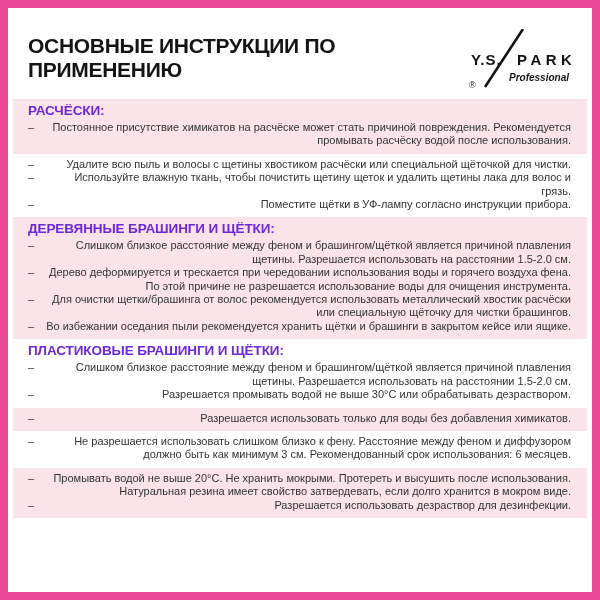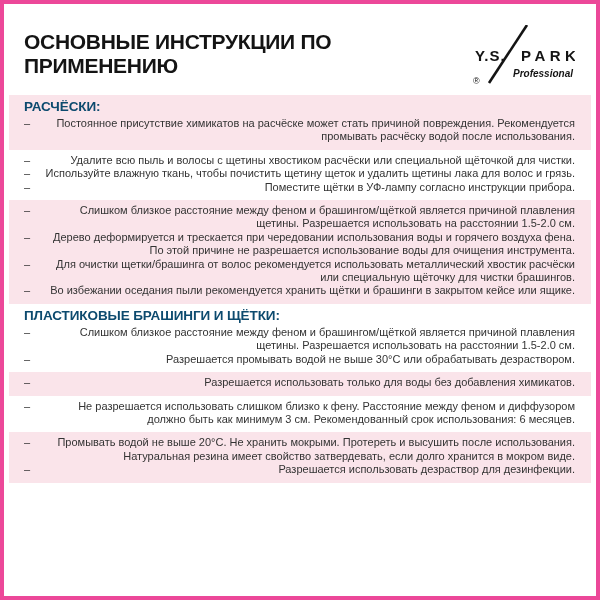--- a/index.html
+++ b/index.html
@@ -1,19 +1,19 @@
 <!DOCTYPE html>
 <html><head>
 <meta charset="utf-8">
 <style>
   html,body { margin:0; padding:0; background:#fff; }
   body { font-family:"Liberation Sans", sans-serif; }
   .page {
     width:600px; height:600px; box-sizing:border-box;
-    border:4px solid #ec4899;
+    border:8px solid #ec4899;
     background:#fff;
     padding:5px;
     overflow:hidden;
   }
   .inner { width:100%; height:100%; background:#fff; }
   header {
     display:flex; justify-content:space-between; align-items:flex-start;
     padding:16px 10px 10px 15px;
   }
   h1 {
@@ -23,21 +23,21 @@
   }
   .logo { width:102px; height:60px; flex:none; margin-right:6px; }
   .logo svg { display:block; }
 
   .section { padding:4px 14px 6px 15px; }
   .section.pink { background:#fae4ea; }
   .section.white { background:#ffffff; }
   .section h2 {
     margin:0 0 2px 0;
     font-size:13.5px; line-height:16px; font-weight:bold;
-    color:#0c4a6e; letter-spacing:-0.1px;
+    color:#6d28d9; letter-spacing:-0.1px;
   }
   .bullet {
     display:flex;
     font-size:11px; line-height:13.4px; color:#333333;
   }
   .bullet .dash { width:18px; flex:none; }
   .bullet .text { flex:1; padding-right:2px;text-align:right; }
 </style>
 </head>
 <body>
@@ -83,20 +83,21 @@
               <span class="text">Используйте влажную ткань, чтобы почистить щетину щеток и удалить щетины лака для волос и грязь.</span>
             </div>
             <div class="bullet">
               <span class="dash">–</span>
               <span class="text">Поместите щётки в УФ-лампу согласно инструкции прибора.</span>
             </div>
           </div>
   </section>
 
   <section class="section pink">
+    <h2>ДЕРЕВЯННЫЕ БРАШИНГИ И ЩЁТКИ:</h2>
     <div class="bullets">
             <div class="bullet">
               <span class="dash">–</span>
               <span class="text">Слишком близкое расстояние между феном и брашингом/щёткой является причиной плавления щетины. Разрешается использовать на расстоянии 1.5-2.0 см.</span>
             </div>
             <div class="bullet">
               <span class="dash">–</span>
               <span class="text">Дерево деформируется и трескается при чередовании использования воды и горячего воздуха фена. По этой причине не разрешается использование воды для очищения инструмента.</span>
             </div>
             <div class="bullet">

